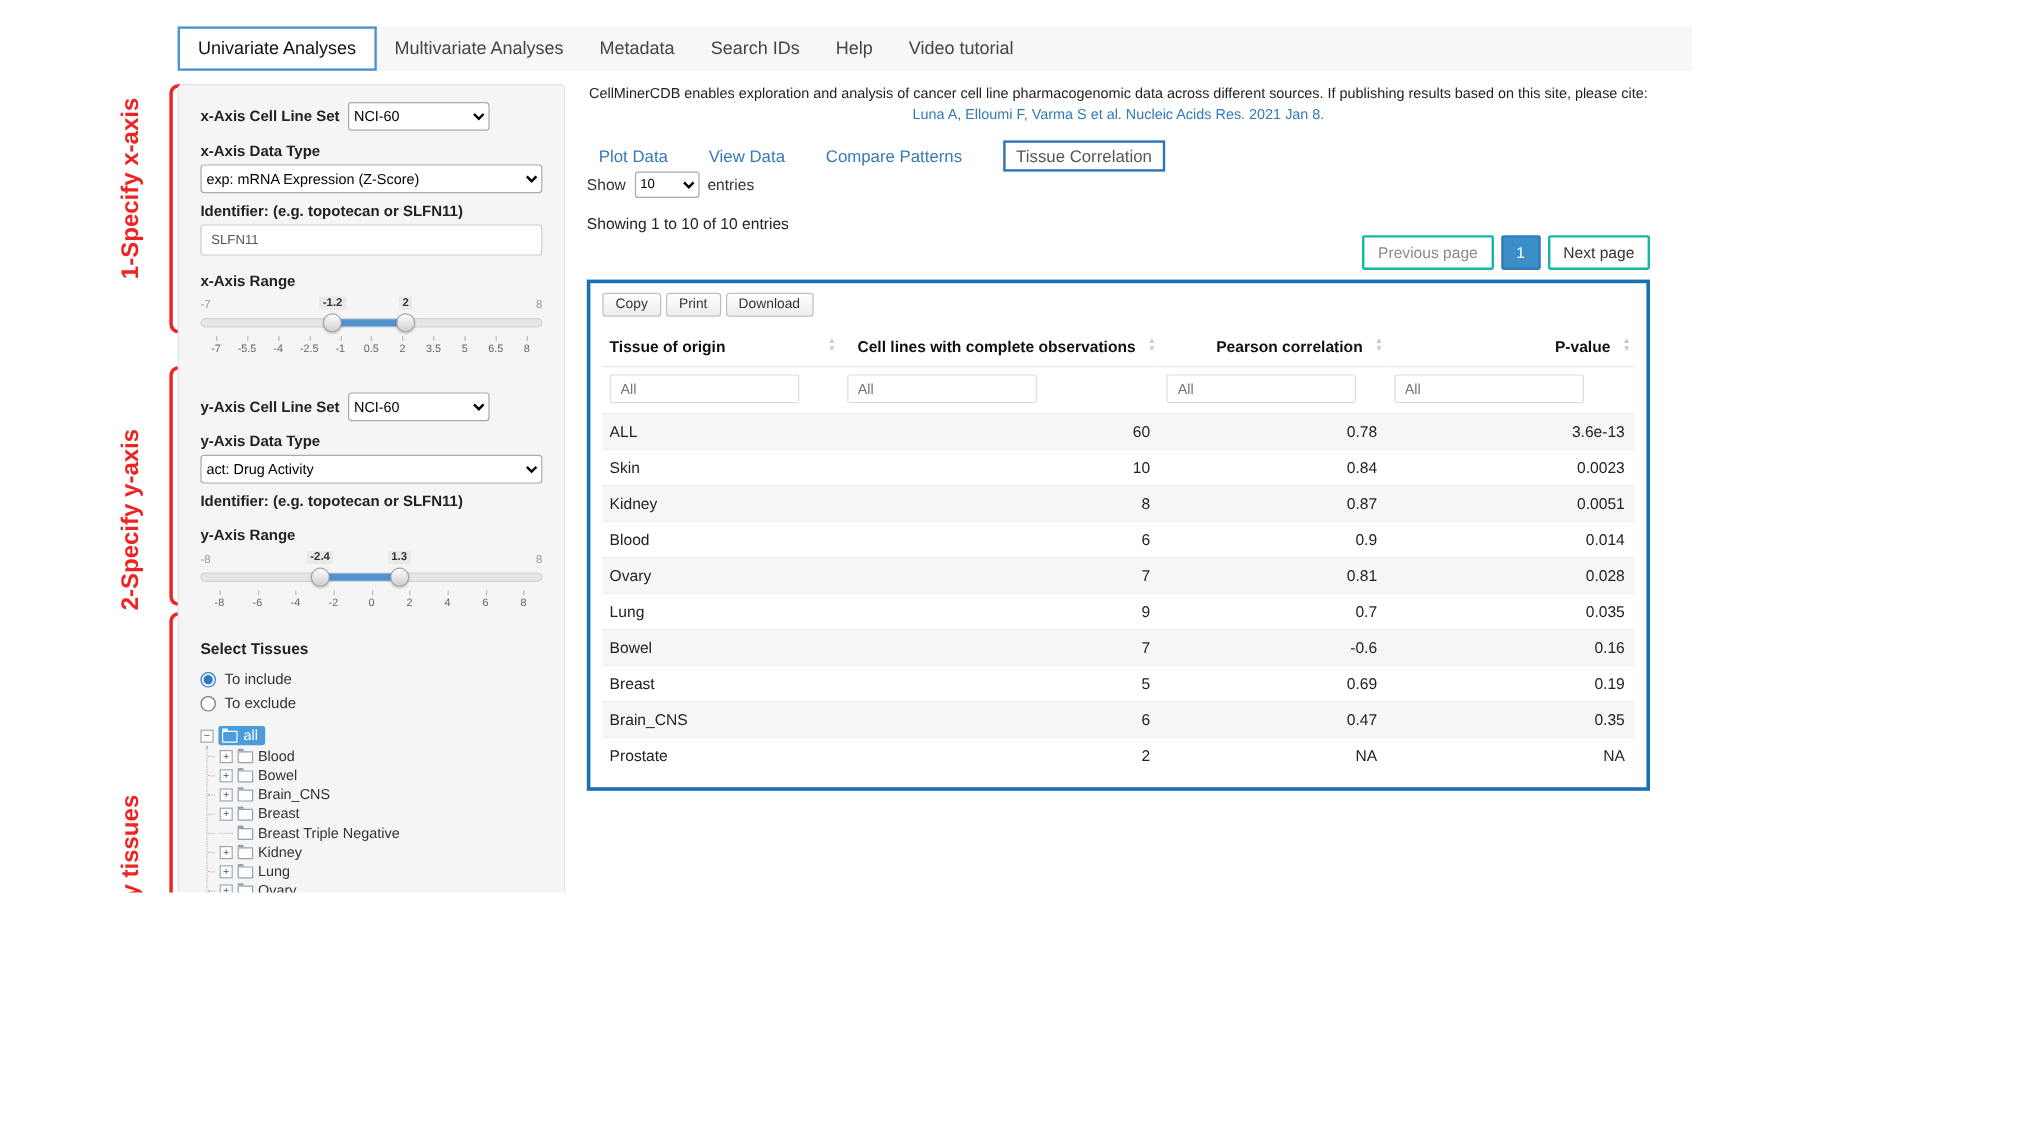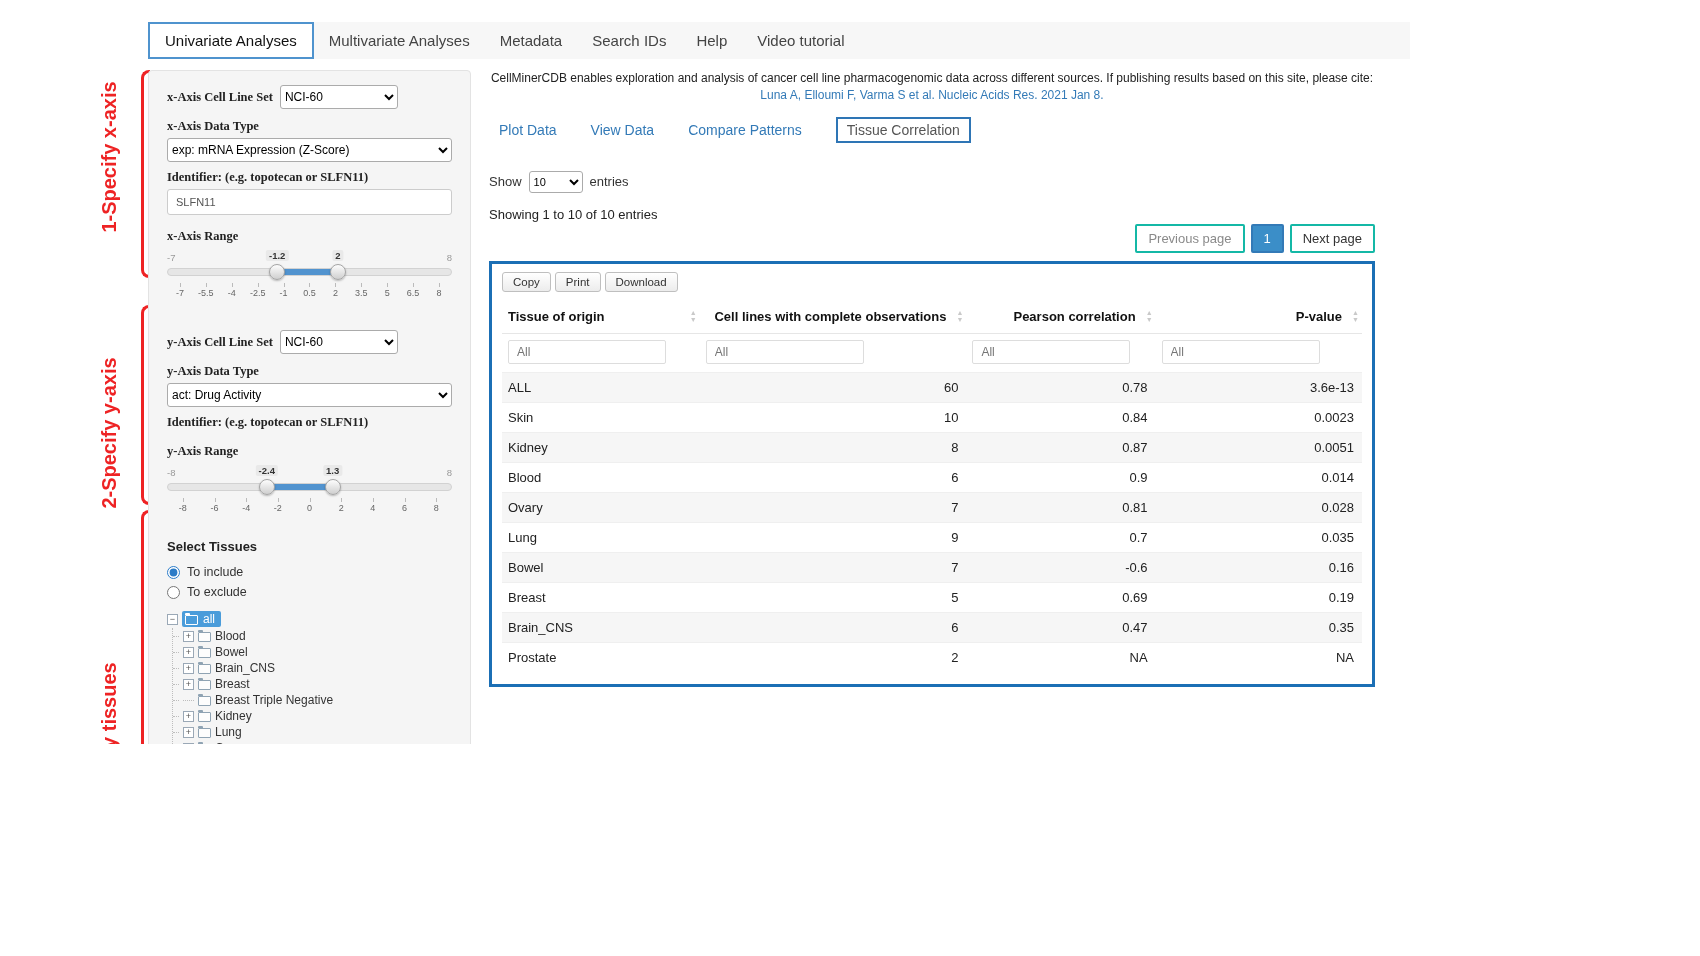--- a/index.html
+++ b/index.html
@@ -29,21 +29,21 @@
     border:3px solid #ee2324; border-right:none; border-radius:8px 0 0 8px;
   }
 
   
   .sidebar {
     position:absolute; left:148px; top:70px; width:323px; box-sizing:border-box;
     background:#f5f5f5; border:1px solid #e3e3e3; border-radius:4px;
     padding:14px 18px 16px; font-size:13px;
   }
   .inline-row { display:flex; align-items:center; gap:7px; }
-  .form-label { font-weight:bold; font-size:12.5px; margin:10px 0 4px; color:#222;font-family:Liberation Serif, serif; }
+  .form-label { font-weight:bold; font-size:12.5px; margin:10px 0 4px; color:#222; }
   .form-label.inline { margin:0; }
   select.small {
     font-size:12px; height:24px; background:#fff; border:1px solid #ababab;
     border-radius:3px; width:118px;
   }
   select.full {
     width:100%; font-size:12px; height:24px; background:#fff;
     border:1px solid #ababab; border-radius:3px;
   }
   input.text {
@@ -108,21 +108,21 @@
   .tree-item { display:flex; align-items:center; gap:4px; height:16px; cursor:pointer; }
   .tree-label { white-space:nowrap; }
 
   
   .main { position:absolute; left:489px; top:70px; width:886px; }
   .citation { text-align:center; font-size:12px; color:#222; line-height:1.45; }
   .citation-link { color:#337ab7; text-decoration:none; cursor:pointer; }
   .result-tabs { display:flex; align-items:center; gap:34px; margin:12px 0 0 10px; font-size:14px; }
   .result-tab { color:#337ab7; cursor:pointer; white-space:nowrap; }
   .result-tab.active { color:#555; border:2px solid #2e75b5; padding:3px 9px; background:#fff; }
-  .show-row { display:flex; align-items:center; gap:7px; font-size:13px; color:#333; margin-top:28px; }
+  .show-row { display:flex; align-items:center; gap:7px; font-size:13px; color:#333; margin-top:0; }
   select.entries { font-size:11px; height:22px; width:54px; border:1px solid #ababab; border-radius:3px; background:#fff; }
   .showing-text { font-size:13px; margin-top:14px; color:#222; }
   .pagination { display:flex; justify-content:flex-end; margin-top:2px; }
   .page-btn {
     font-size:13px; padding:5px 11px; border:2px solid #14b8a6; background:#fff;
     color:#333; margin-left:6px; cursor:pointer; border-radius:2px; white-space:nowrap;
   }
   .page-btn.disabled { color:#8a8a8a; }
   .page-btn.current { background:#3b8ec8; border-color:#337ab7; color:#fff; }
 

